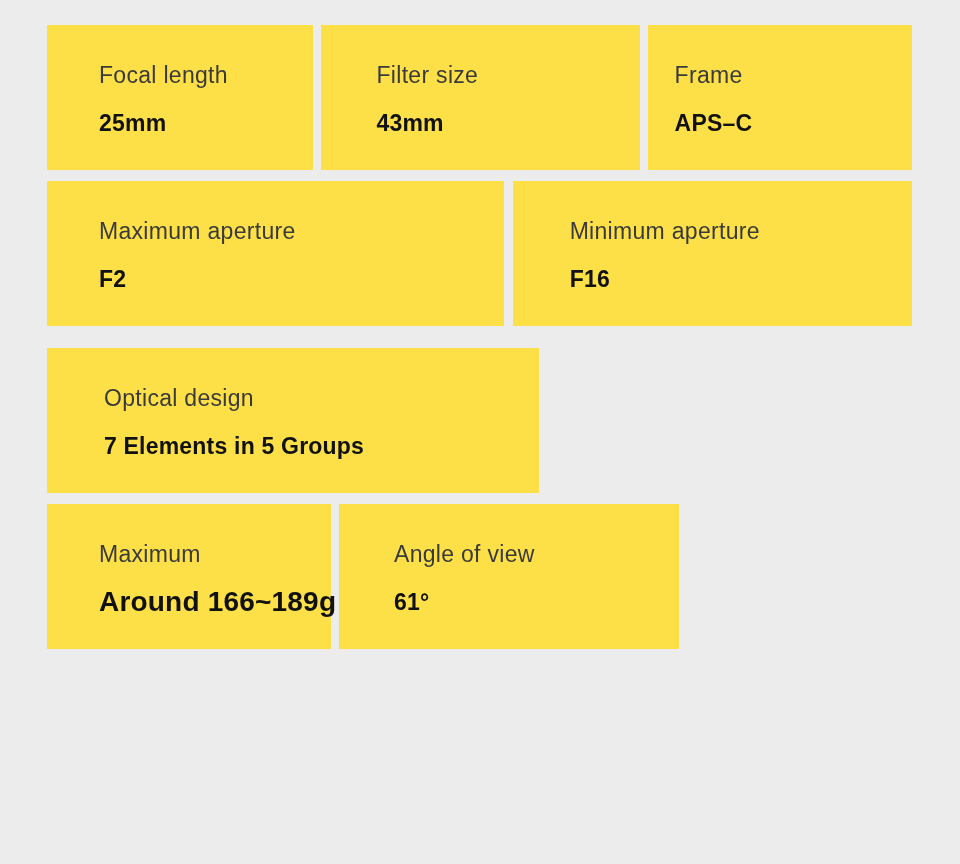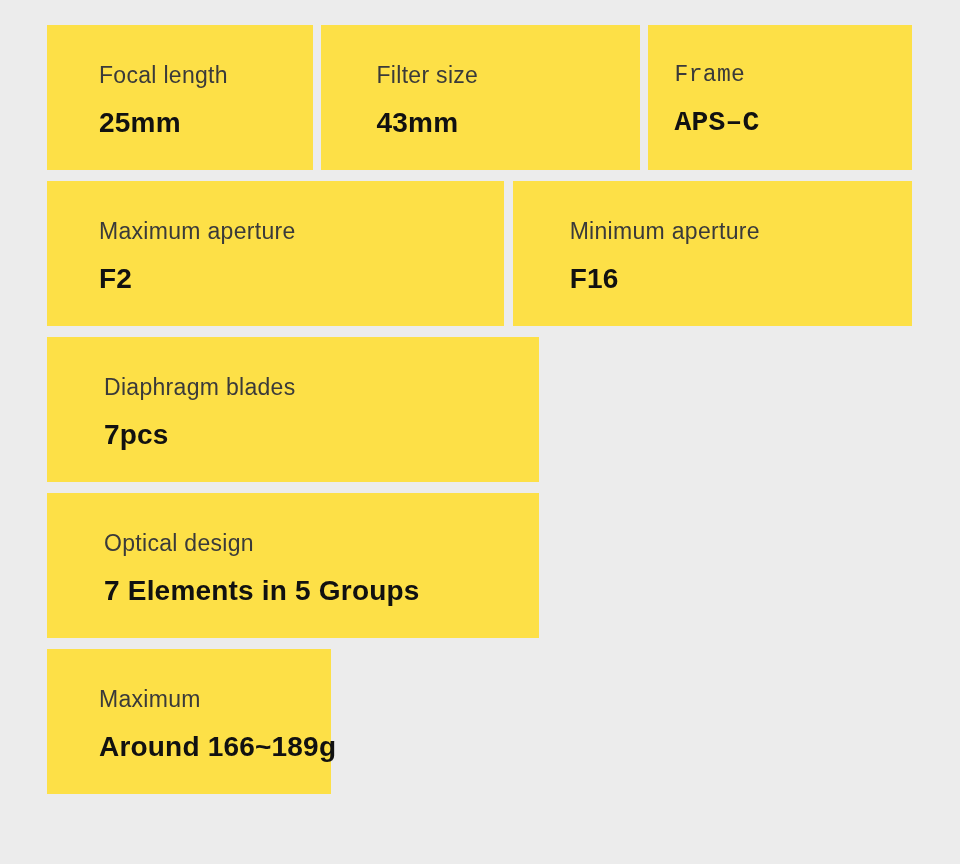--- a/index.html
+++ b/index.html
@@ -27,35 +27,35 @@
   .spec-row.cols-2 { gap: 9px; }
   .card {
     background: #fde047;
     height: 145px;
     padding: 36px 20px 0 52px;
   }
   .spec-row.cols-2 .card.col-right { padding-left: 57px; }
   
   .spec-row.cols-3 .card:nth-child(1) { width: 284px; }
   .spec-row.cols-3 .card:nth-child(2) { width: 340px; padding-left: 55px; }
-  .spec-row.cols-3 .card:nth-child(3) { width: 284px; padding-left: 27px; font-family: Liberation Mono, monospace; }
+  .spec-row.cols-3 .card:nth-child(3) { width: 284px; padding-left: 27px; }
   
   .spec-row.cols-2 .card:nth-child(1) { width: 492px; }
   .spec-row.cols-2 .card:nth-child(2) { width: 429px; }
   .spec-label {
     font-size: 23px;
     line-height: 28px;
     font-weight: 400;
     color: #3a3a3a;
     letter-spacing: 0.3px;
     white-space: nowrap;
   }
   .spec-value {
     margin-top: 14px;
-    font-size: 28px;
+    font-size: 23px;
     line-height: 40px;
     font-weight: 700;
     color: #111111;
     letter-spacing: 0.2px;
     white-space: nowrap;
   }
   .spec-value.small {
     font-size: 28px;
     line-height: 40px;
   }
@@ -85,33 +85,33 @@
       <div class="spec-label">Maximum aperture</div>
       <div class="spec-value">F2</div>
     </div>
     <div class="card col-right">
       <div class="spec-label">Minimum aperture</div>
       <div class="spec-value">F16</div>
     </div>
   </div>
 
   <div class="spec-row cols-2">
-    <div class="card col-right">
-      <div class="spec-label">Diaphragm blades</div>
-      <div class="spec-value">7pcs</div>
-    </div>
   </div>
 
   <div class="spec-row cols-2">
     <div class="card col-right">
       <div class="spec-label">Optical design</div>
       <div class="spec-value">7 Elements in 5 Groups</div>
     </div>
   </div>
 
   <div class="spec-row cols-3">
     <div class="card">
       <div class="spec-label">Maximum</div>
       <div class="spec-value small">Around 166~189g</div>
     </div>
+    <div class="card">
+      <div class="spec-label">Angle of view</div>
+      <div class="spec-value">61°</div>
+    </div>
   </div>
 
 </div>
 
 </body></html>

